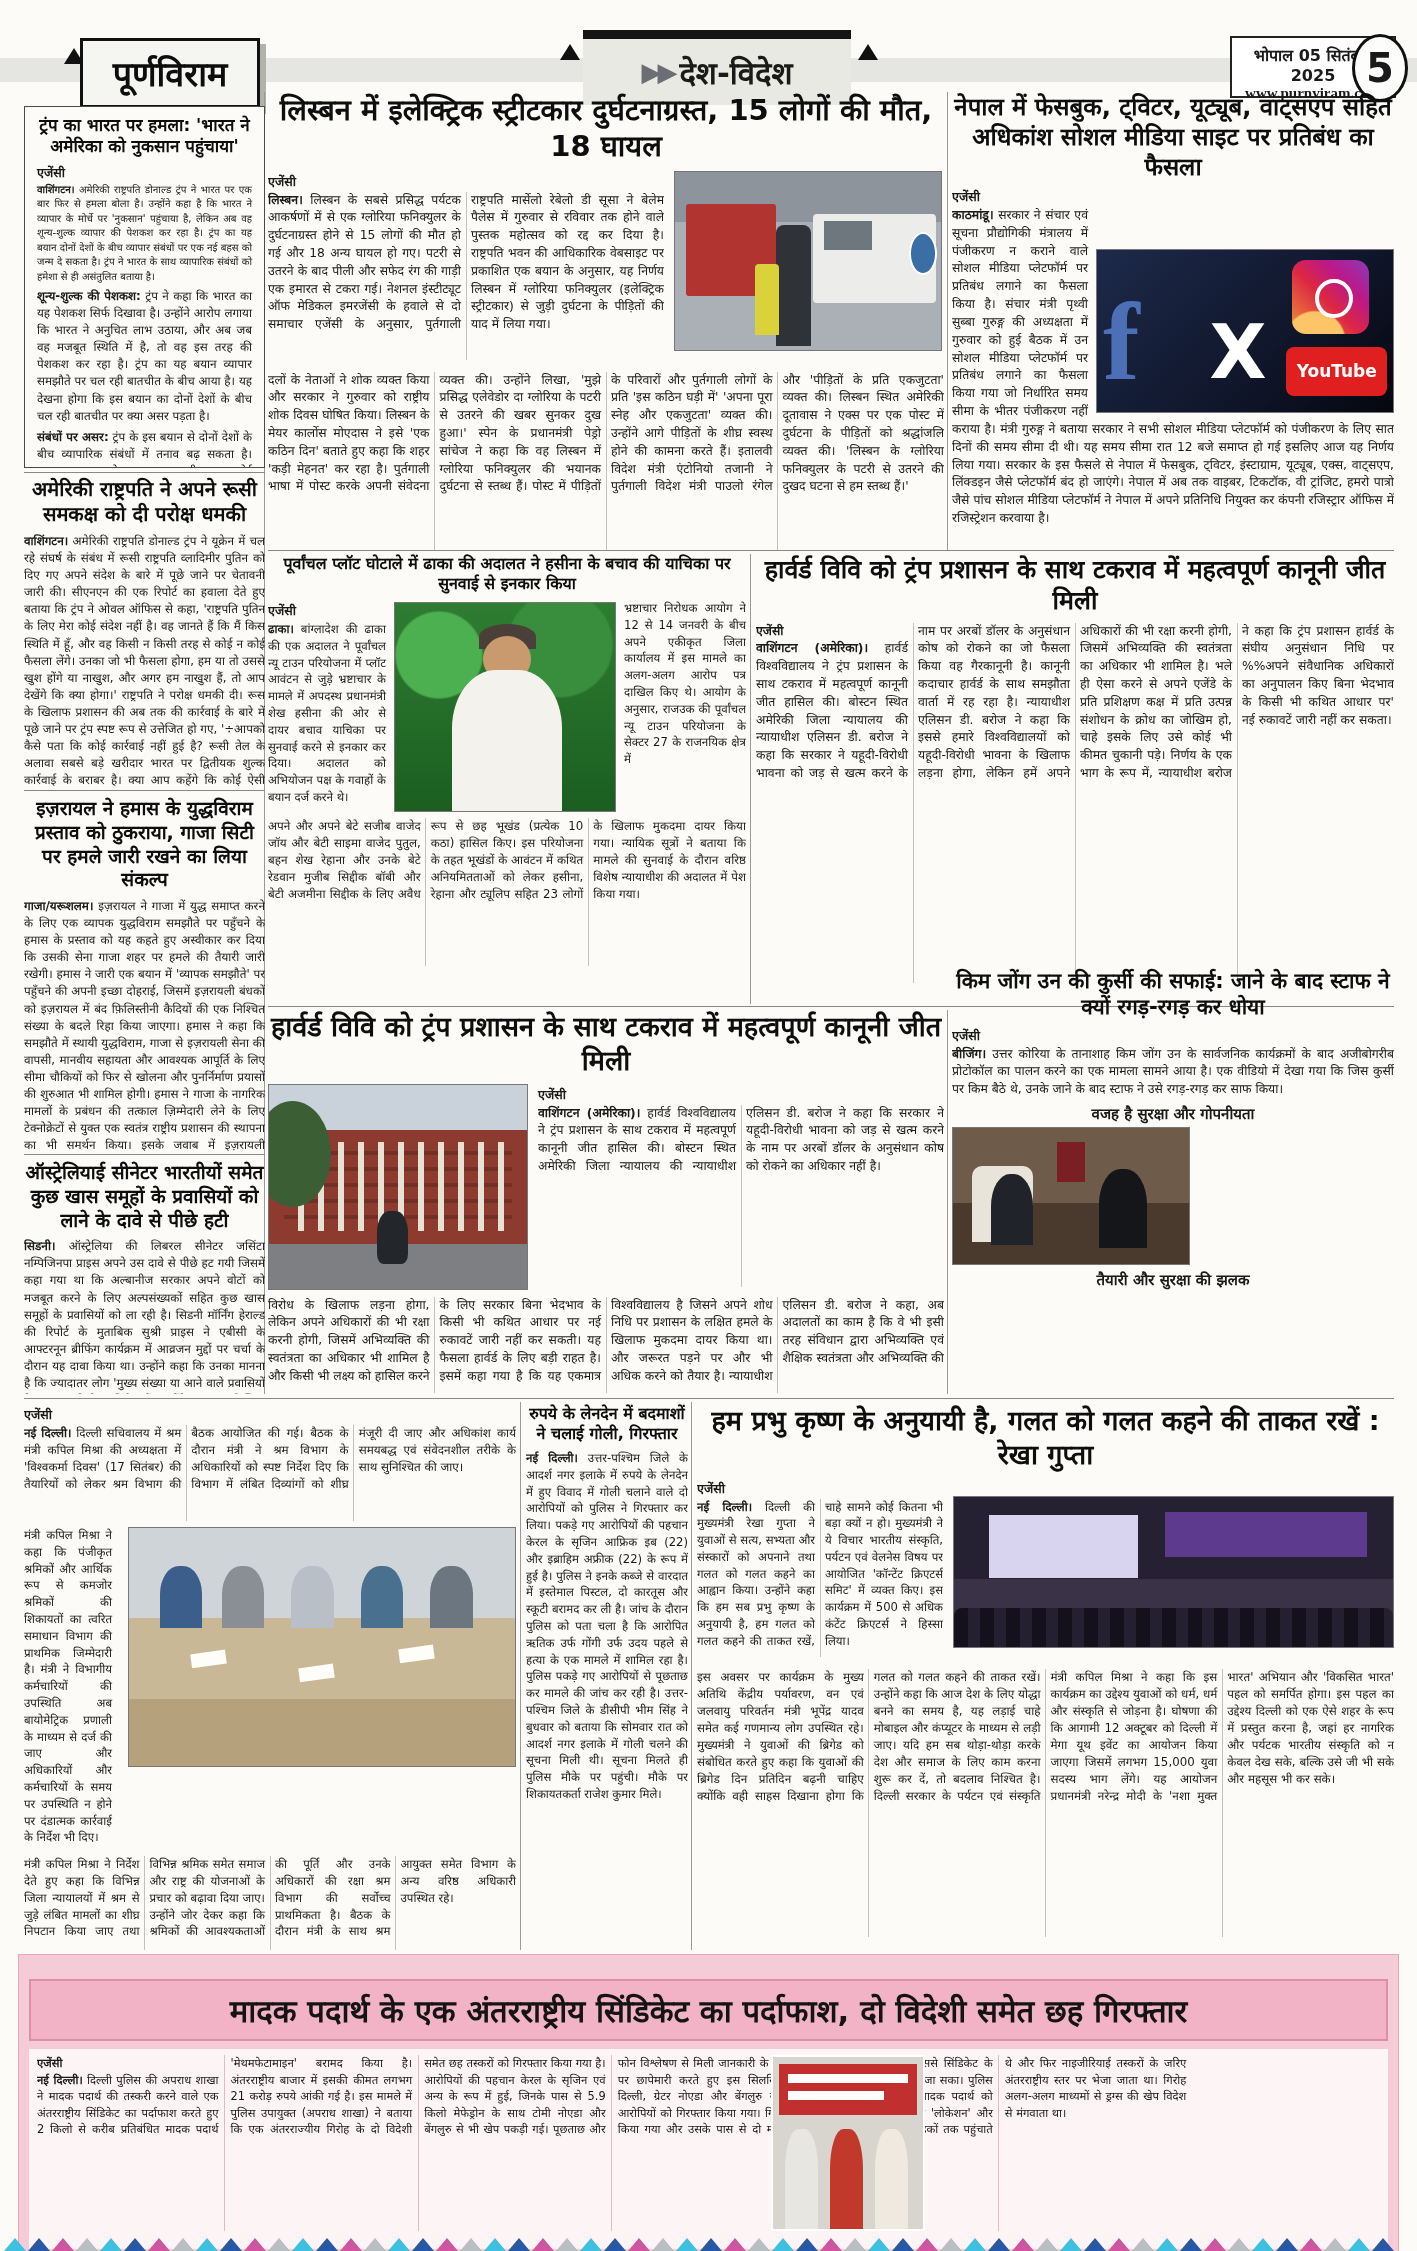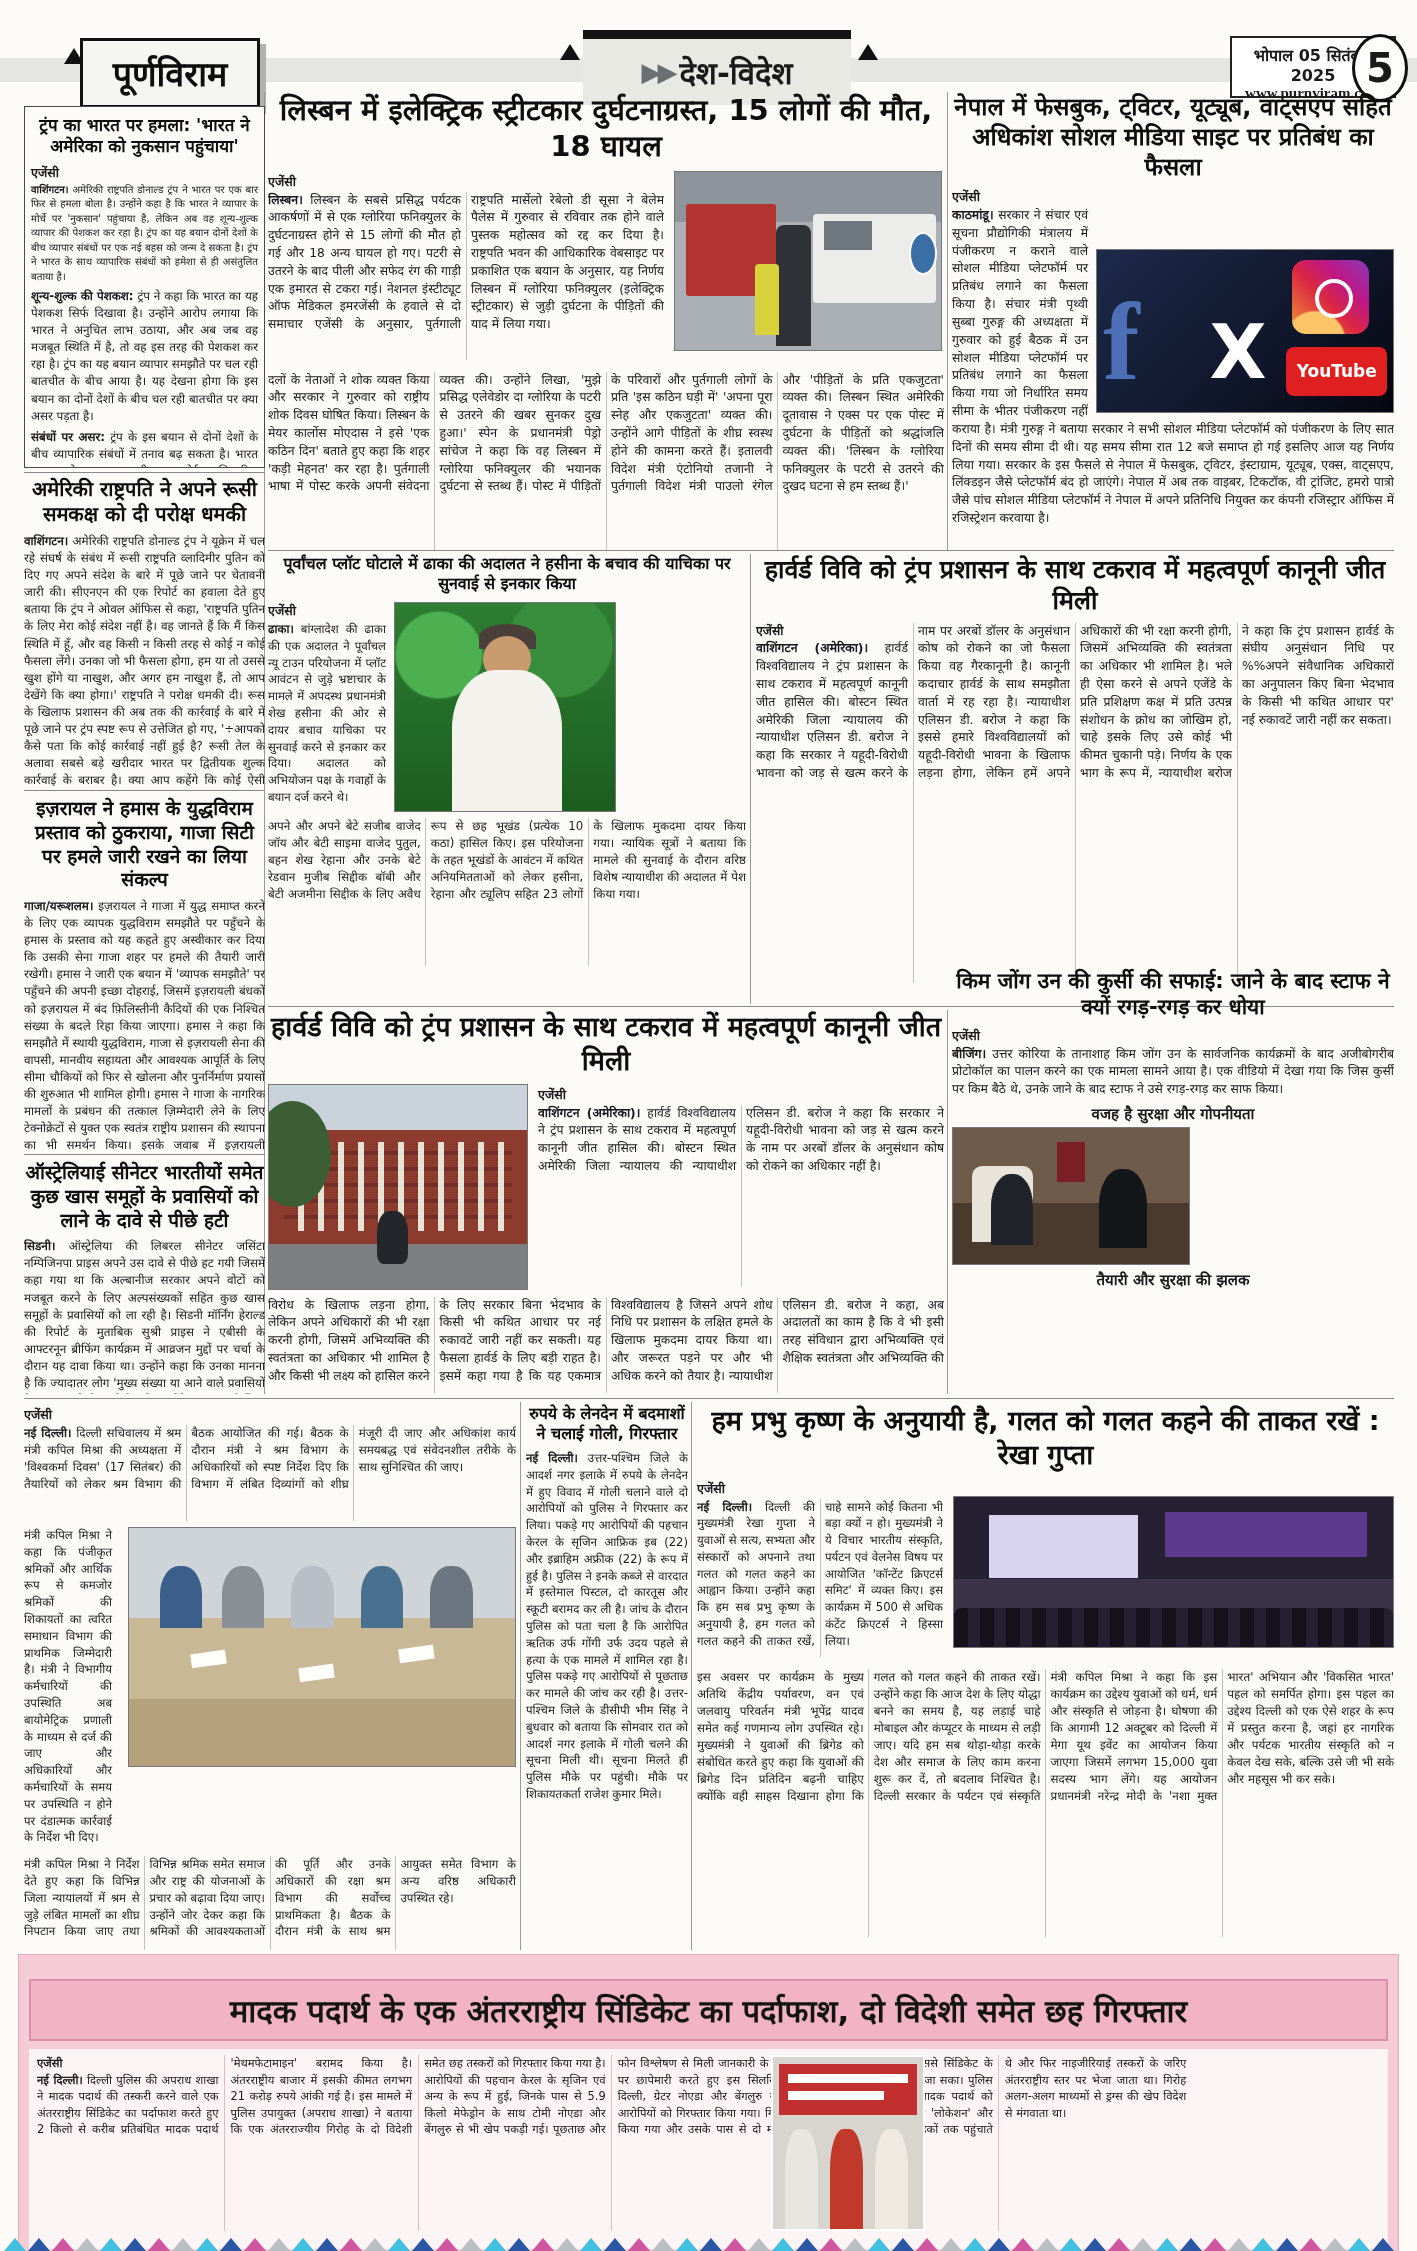--- a/index.html
+++ b/index.html
@@ -26,21 +26,21 @@
   
   .art{position:absolute;overflow:hidden;box-sizing:border-box;}
   .hl{font-weight:bold;text-align:center;color:#0e0e0e;margin:0 0 6px 0;line-height:1.25;}
   .byline{font-weight:bold;font-size:12.5px;margin:2px 0;}
   .body{font-size:12.3px;line-height:1.45;text-align:justify;margin:0 0 4px 0;}
   .dl{font-weight:bold;}
   .c2{column-count:2;column-gap:10px;column-rule:1px solid #c2c2bd;}
   .c3{column-count:3;column-gap:10px;column-rule:1px solid #c2c2bd;}
   .c4{column-count:4;column-gap:10px;column-rule:1px solid #c2c2bd;}
   .c7{column-count:7;column-gap:12px;column-rule:1px solid #e3b9c4;}
-  .boxed{border:1.5px solid #4a4a4a;padding:8px 6px;background:#fcfbf8;}
+  .boxed{border:1.5px solid #4a4a4a;padding:8px 12px;background:#fcfbf8;}
   .subhead{font-weight:bold;text-align:center;font-size:15px;margin:4px 0;}
   .vrule{position:absolute;width:1px;background:#9a9a95;}
   .hrule{position:absolute;height:1px;background:#8a8a85;}
   .photo{position:relative;overflow:hidden;border:1px solid #777;background:#9aa0a6;flex:none;}
   
   .ph-lisbon{background:linear-gradient(#8e949b 0 28%,#aab0b6 28% 100%);}
   .ph-lisbon .truck{position:absolute;left:4%;top:18%;width:34%;height:52%;background:#b23430;border-radius:3px;}
   .ph-lisbon .van{position:absolute;left:52%;top:24%;width:46%;height:50%;background:#ececea;border-radius:4px;}
   .ph-lisbon .van-w{position:absolute;left:56%;top:28%;width:18%;height:16%;background:#6f777e;}
   .ph-lisbon .eu{position:absolute;left:88%;top:34%;width:9%;height:22%;border-radius:50%;background:#3a6ea5;border:2px solid #fff;}
@@ -204,20 +204,23 @@
       <div style="width:118px;">
         <div class="byline">एजेंसी</div>
         <p class="body" style="font-size:11.6px;"><b class="dl">ढाका।</b>
           <span>बांग्लादेश की ढाका की एक अदालत ने पूर्वांचल न्यू टाउन परियोजना में प्लॉट आवंटन से जुड़े भ्रष्टाचार के मामले में अपदस्थ प्रधानमंत्री शेख हसीना की ओर से दायर बचाव याचिका पर सुनवाई करने से इनकार कर दिया। अदालत को अभियोजन पक्ष के गवाहों के बयान दर्ज करने थे।</span></p>
       </div>
       <div class="photo ph-hasina" style="width:220px;height:208px;margin-top:2px;">
         <div class="hair"></div>
         <div class="face"></div>
         <div class="sari"></div>
       </div>
+      <div style="flex:1;">
+        <p class="body" style="font-size:11.6px;">भ्रष्टाचार निरोधक आयोग ने 12 से 14 जनवरी के बीच अपने एकीकृत जिला कार्यालय में इस मामले का अलग-अलग आरोप पत्र दाखिल किए थे। आयोग के अनुसार, राजउक की पूर्वांचल न्यू टाउन परियोजना के सेक्टर 27 के राजनयिक क्षेत्र में</p>
+      </div>
     </div>
     <div class="body c3" style="height:148px;margin-top:6px;overflow:hidden;font-size:11.8px;">अपने और अपने बेटे सजीब वाजेद जॉय और बेटी साइमा वाजेद पुतुल, बहन शेख रेहाना और उनके बेटे रेडवान मुजीब सिद्दीक बॉबी और बेटी अजमीना सिद्दीक के लिए अवैध रूप से छह भूखंड (प्रत्येक 10 कठा) हासिल किए। इस परियोजना के तहत भूखंडों के आवंटन में कथित अनियमितताओं को लेकर हसीना, रेहाना और ट्यूलिप सहित 23 लोगों के खिलाफ मुकदमा दायर किया गया। न्यायिक सूत्रों ने बताया कि मामले की सुनवाई के दौरान वरिष्ठ विशेष न्यायाधीश की अदालत में पेश किया गया।</div>
   </article>
 
   <article class="art" style="left:756px;top:554px;width:638px;height:450px;">
     <h2 class="hl" style="font-size:25px;">हार्वर्ड विवि को ट्रंप प्रशासन के साथ टकराव में महत्वपूर्ण कानूनी जीत मिली</h2>
     <div class="body c4" style="height:360px;overflow:hidden;">
       <b>एजेंसी</b><br>
       <b class="dl">वाशिंगटन (अमेरिका)।</b>
       <span>हार्वर्ड विश्वविद्यालय ने ट्रंप प्रशासन के साथ टकराव में महत्वपूर्ण कानूनी जीत हासिल की। बोस्टन स्थित अमेरिकी जिला न्यायालय की न्यायाधीश एलिसन डी. बरोज ने कहा कि सरकार ने यहूदी-विरोधी भावना को जड़ से खत्म करने के नाम पर अरबों डॉलर के अनुसंधान कोष को रोकने का जो फैसला किया वह गैरकानूनी है। कानूनी कदाचार हार्वर्ड के साथ समझौता वार्ता में रह रहा है। न्यायाधीश एलिसन डी. बरोज ने कहा कि इससे हमारे विश्वविद्यालयों को यहूदी-विरोधी भावना के खिलाफ लड़ना होगा, लेकिन हमें अपने अधिकारों की भी रक्षा करनी होगी, जिसमें अभिव्यक्ति की स्वतंत्रता का अधिकार भी शामिल है। भले ही ऐसा करने से अपने एजेंडे के प्रति प्रशिक्षण कक्ष में प्रति उत्पन्न संशोधन के क्रोध का जोखिम हो, चाहे इसके लिए उसे कोई भी कीमत चुकानी पड़े। निर्णय के एक भाग के रूप में, न्यायाधीश बरोज ने कहा कि ट्रंप प्रशासन हार्वर्ड के संघीय अनुसंधान निधि पर %%अपने संवैधानिक अधिकारों का अनुपालन किए बिना भेदभाव के किसी भी कथित आधार पर' नई रुकावटें जारी नहीं कर सकता।</span>

